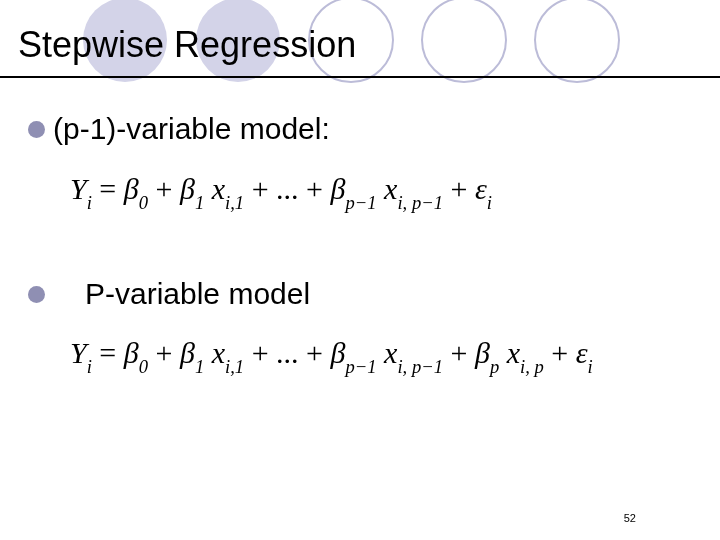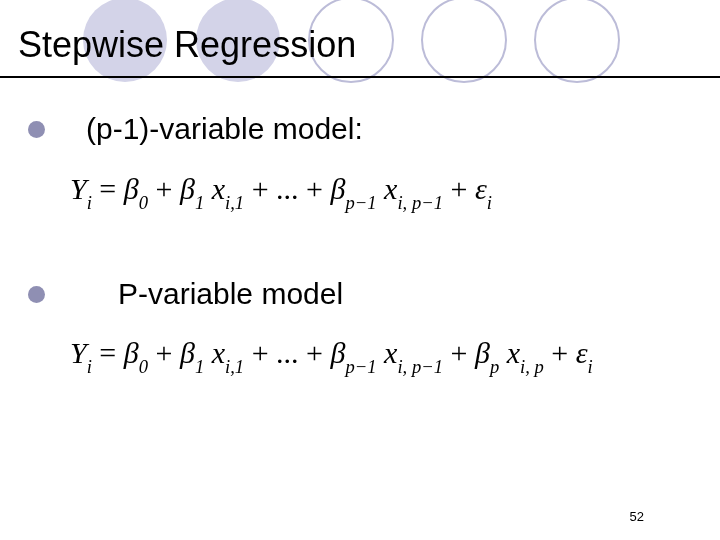--- a/index.html
+++ b/index.html
@@ -63,21 +63,20 @@
   .dot {
     width: 17px;
     height: 17px;
     border-radius: 50%;
     background: #8f8fb3;
     margin-right: 8px;
     flex-shrink: 0;
   }
   .bullet-text {
     font-size: 30px;
-    margin-left: 33px;
   }
   .eq1 {
     position: absolute;
     top: 172px;
     left: 70px;
     font-family: "Times New Roman", Times, serif;
     font-size: 30px;
     font-style: italic;
     white-space: nowrap;
     z-index: 2;
@@ -101,22 +100,22 @@
   }
   .up {
     font-style: normal;
   }
   .dots {
     font-style: normal;
   }
   .page-num {
     position: absolute;
     bottom: 16px;
-    right: 16px;
-    font-size: 13px;
+    right: 24px;
+    font-size: 11px;
     z-index: 2;
   }
 </style>
 </head>
 <body>
 
 <div class="slide">
 
   <svg class="bg-circles" width="720" height="120">
     <circle cx="125" cy="40" r="42" fill="#d3d3e8"></circle>

